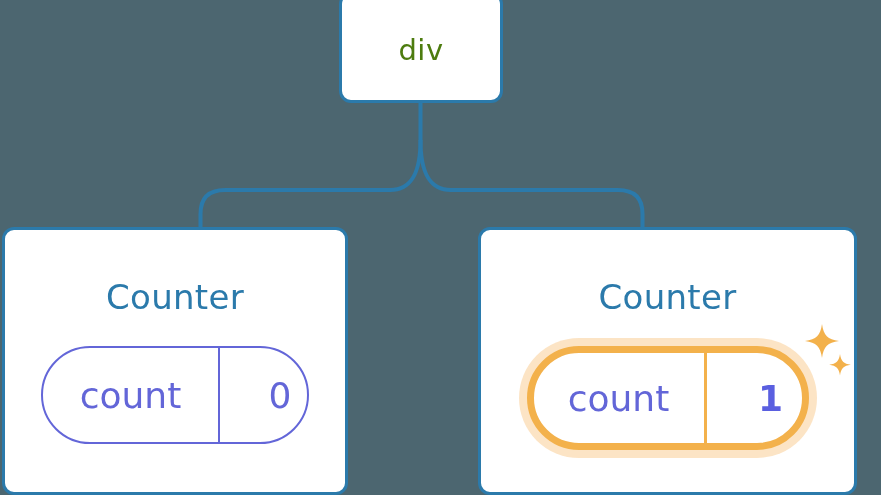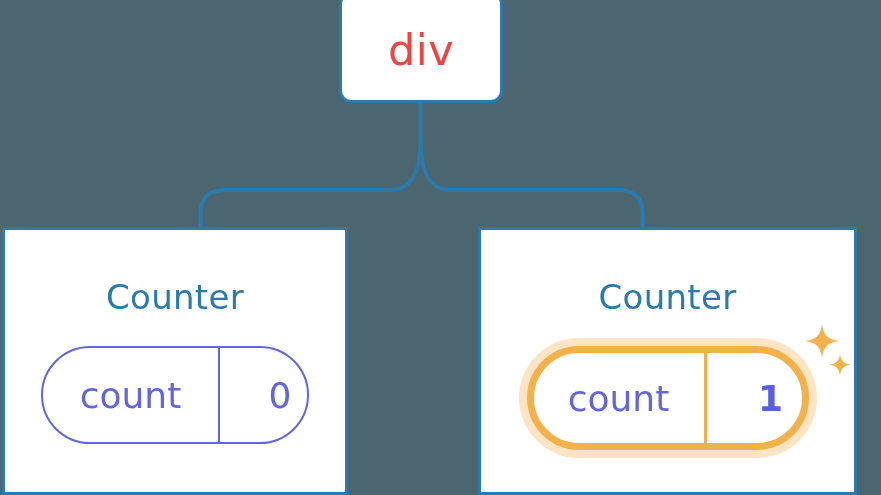--- a/index.html
+++ b/index.html
@@ -40,33 +40,33 @@
     height: 111px;
     background: #ffffff;
     border: 3px solid #2b7aab;
     border-radius: 12px;
     box-sizing: border-box;
     display: flex;
     align-items: center;
     justify-content: center;
   }
   .root-label {
-    font-size: 43px;
-    color: #ef4444;
+    font-size: 29px;
+    color: #4d7c0f;
     letter-spacing: 0.5px;
     line-height: 1;
     padding-top: 6px;
   }
 
   
   .card {
     position: absolute;
     background: #ffffff;
     border: 3px solid #2b7aab;
-    border-radius: 0;
+    border-radius: 12px;
     box-sizing: border-box;
     display: flex;
     flex-direction: column;
     align-items: center;
   }
   .card-left {
     left: 2px;
     top: 227px;
     width: 346px;
     height: 268px;

